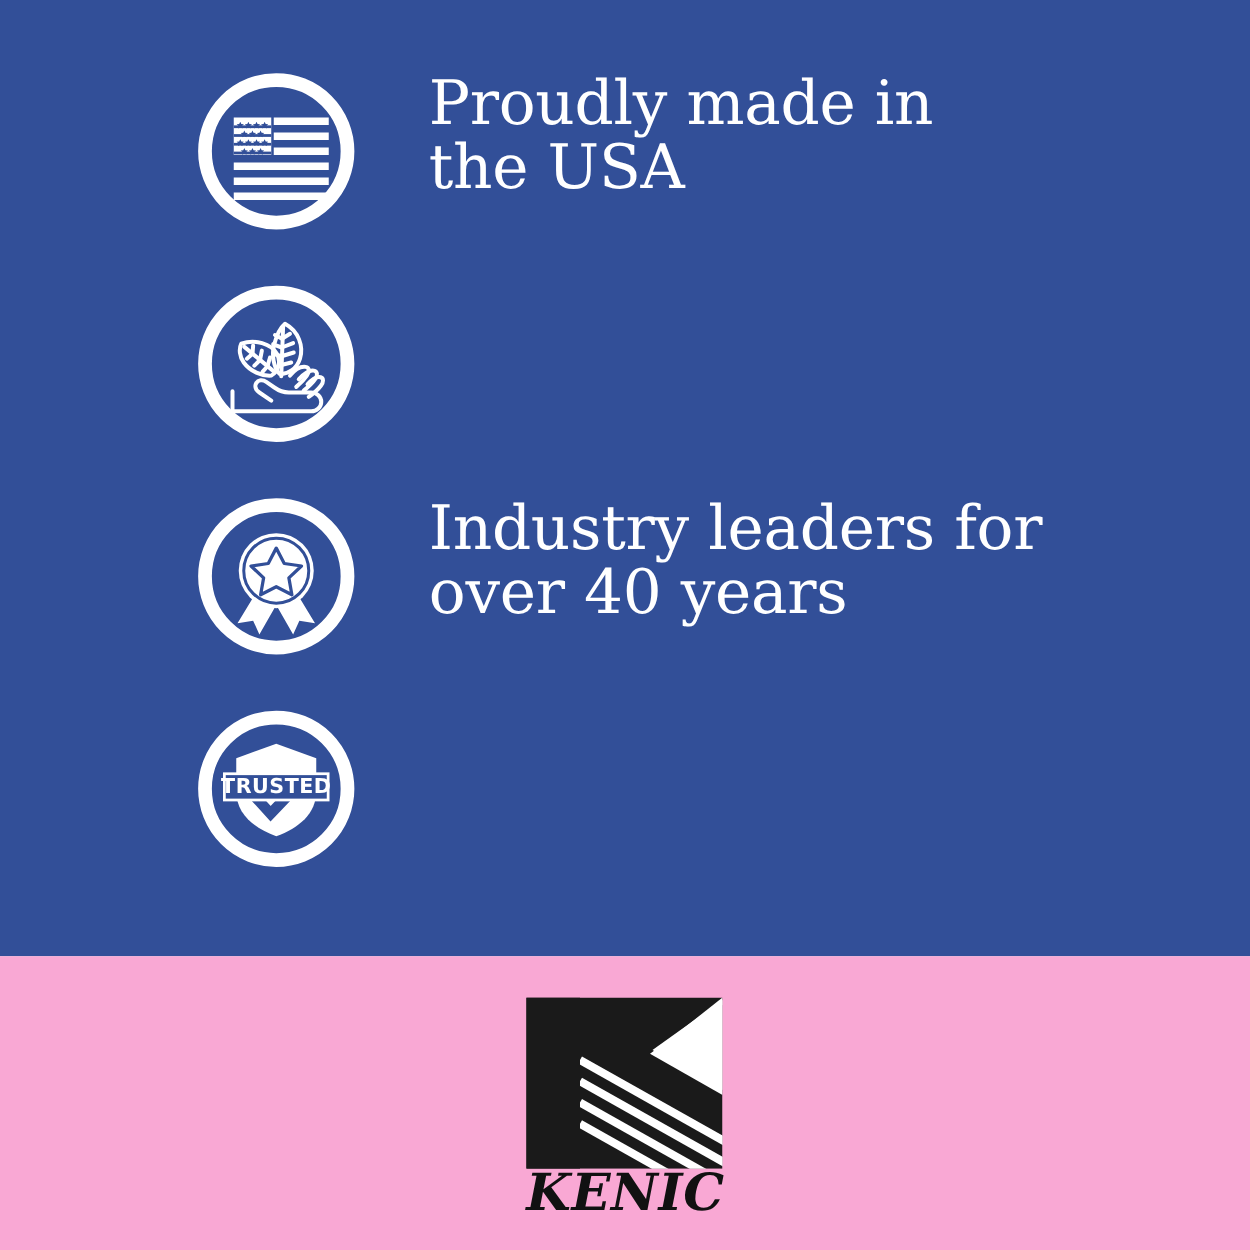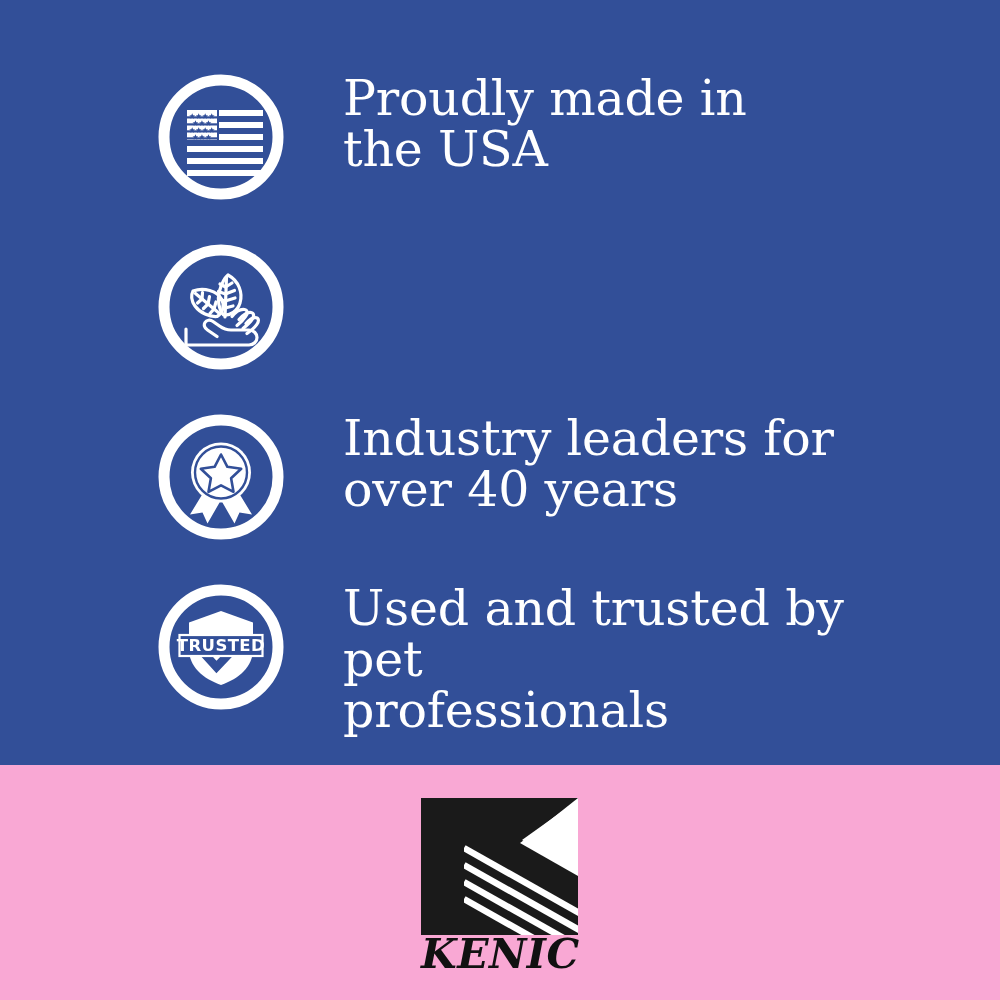--- a/index.html
+++ b/index.html
@@ -24,21 +24,21 @@
     left: 0;
     top: 0;
     width: 1000px;
     height: 765px;
     background: #324F98;
     box-sizing: border-box;
   }
   #feature-list {
     position: absolute;
     left: 0;
-    top: 60px;
+    top: 44px;
     width: 896px;
   }
   .feature-row {
     display: flex;
     align-items: flex-start;
     height: 170px;
     padding-left: 157px;
     box-sizing: border-box;
   }
   .feature-icon-wrap {
@@ -224,22 +224,20 @@
             <circle cx="64" cy="64" r="57" fill="none" stroke="#ffffff" stroke-width="11"></circle>
 
             <path d="M64 28 L96 39.5 L96 66 C96 84 82 95.5 64 102 C46 95.5 32 84 32 66 L32 39.5 Z" fill="#ffffff"></path>
 
             <path d="M49.5 73 L59.5 84 L80 62.5" fill="none" stroke="#324F98" stroke-width="8.5" stroke-linecap="square" stroke-linejoin="miter"></path>
 
             <rect x="22.5" y="52" width="83" height="21" fill="#324F98" stroke="#ffffff" stroke-width="2.2"></rect>
             <text x="64" y="67.6" text-anchor="middle" fill="#ffffff" font-family="'DejaVu Sans','Liberation Sans',sans-serif" font-size="16.5" font-weight="700" letter-spacing="0.4">TRUSTED</text>
           </svg>
         </div>
-        <div class="feature-text">Used and trusted by pet
-professionals</div>
       </div>
 
     </div>
   </div>
 
   <div id="logo-strip">
     <div id="kenic-logo">
       <div id="kenic-mark">
         <svg viewBox="0 0 157 137" aria-hidden="true">
           <defs>

